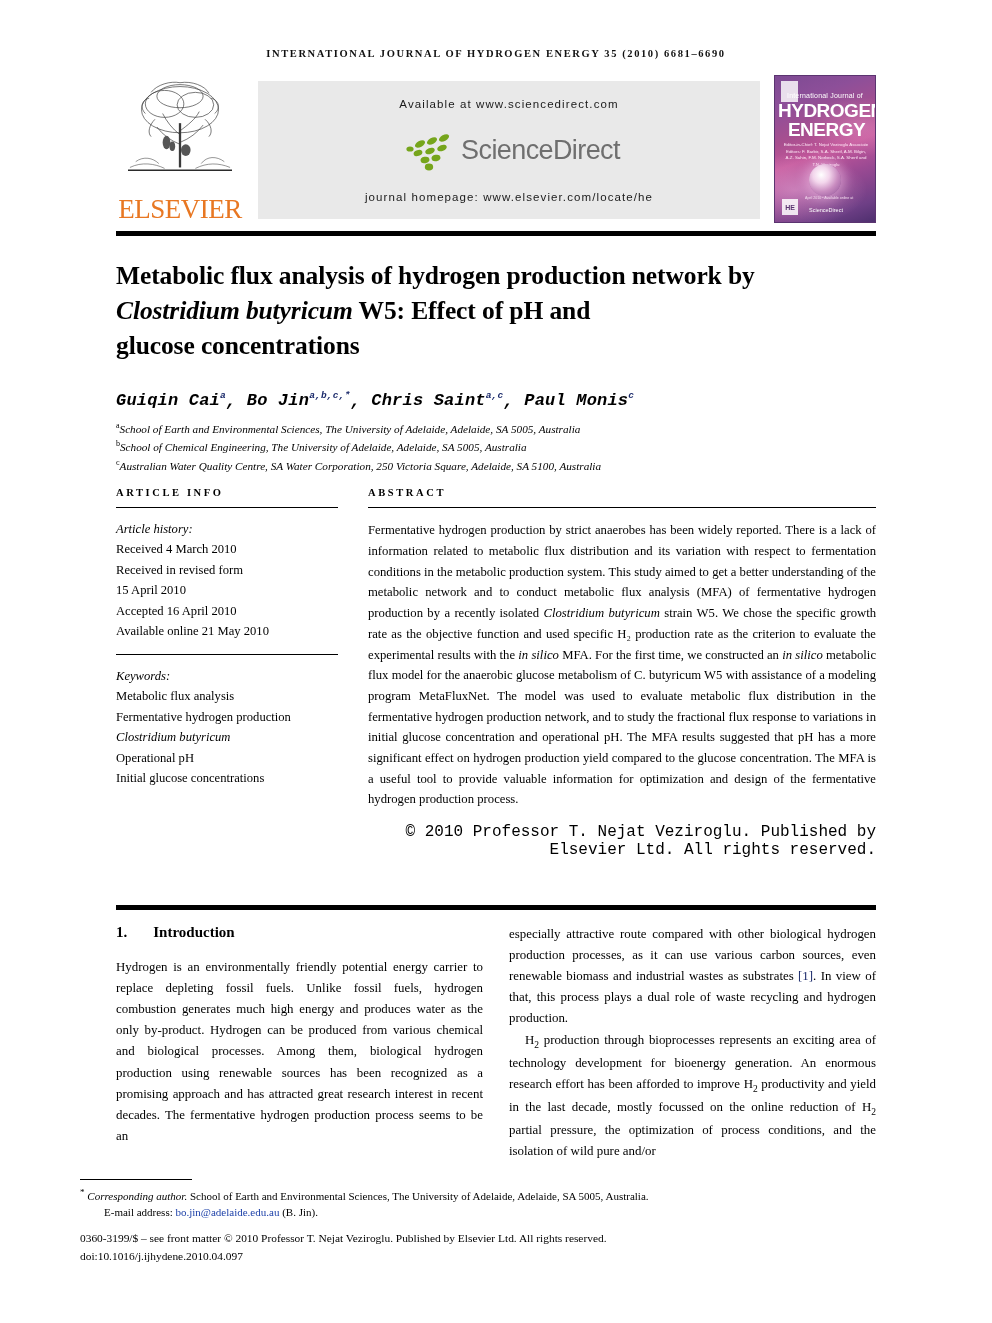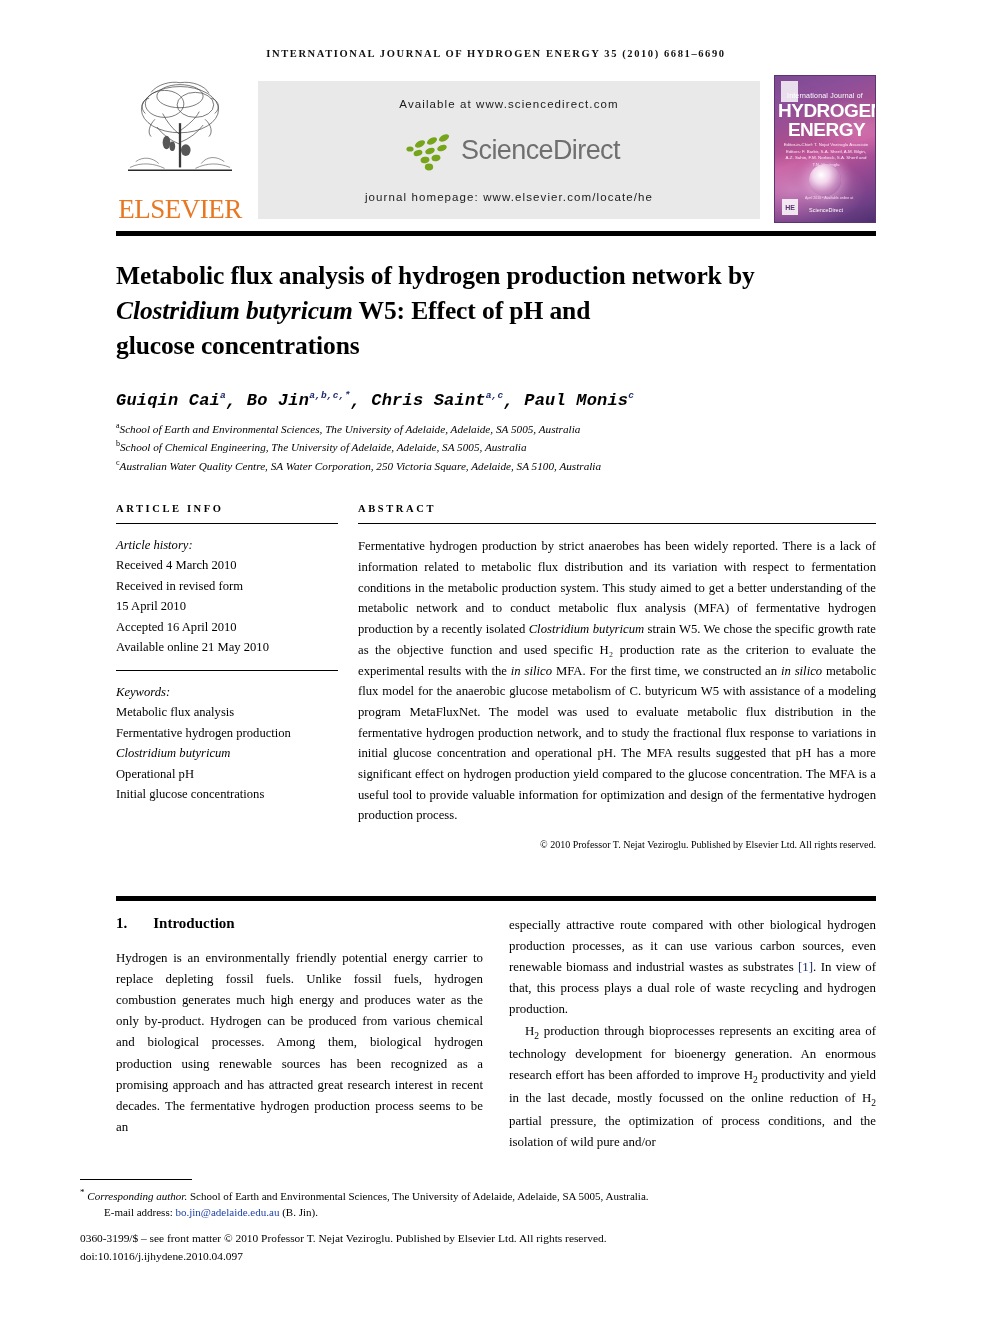--- a/index.html
+++ b/index.html
@@ -171,22 +171,22 @@
     font-family: "Liberation Serif", serif;
     font-style: italic;
     font-size: 11.2px;
     line-height: 1.62;
   }
   .affil sup { font-size: 8px; font-style: normal; }
 
   
   .cols {
     display: flex;
-    margin-top: 28px;
-    gap: 20px;
+    margin-top: 12px;
+    gap: 30px;
   }
   .col-info { flex: 0 0 222px; }
   .col-abs  { flex: 1 1 auto; }
   .sec-head {
     font-family: "Liberation Serif", serif;
     font-size: 10.5px;
     font-weight: bold;
     letter-spacing: 2.6px;
     text-transform: uppercase;
   }
@@ -201,22 +201,22 @@
   .info-line.it { font-style: italic; }
 
   .abs-p {
     font-family: "Liberation Serif", serif;
     font-size: 12.7px;
     line-height: 1.63;
     text-align: justify;
   }
   .abs-p .it { font-style: italic; }
   .abs-copy {
-    font-family: Liberation Serif, serif;
-    font-size: 10px;
+    font-family: Liberation Mono, monospace;
+    font-size: 16px;
     text-align: right;
     margin-top: 11px;
   }
 
   
   .body-rule { border: none; border-top: 5px solid #000; margin: 46px 0 0 0; }
   .body-cols {
     display: flex;
     gap: 26px;
     margin-top: 14px;

